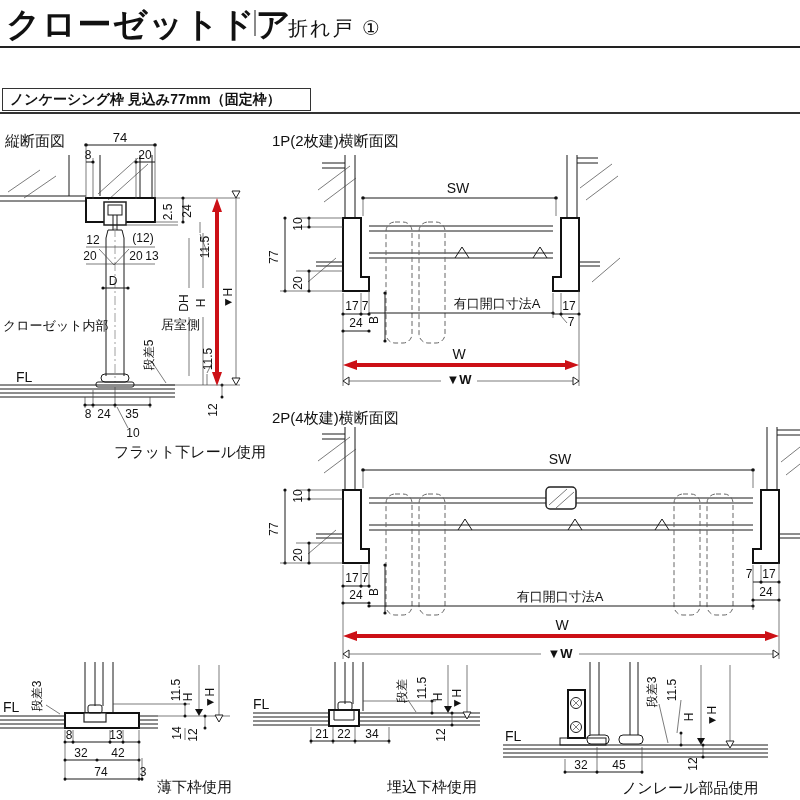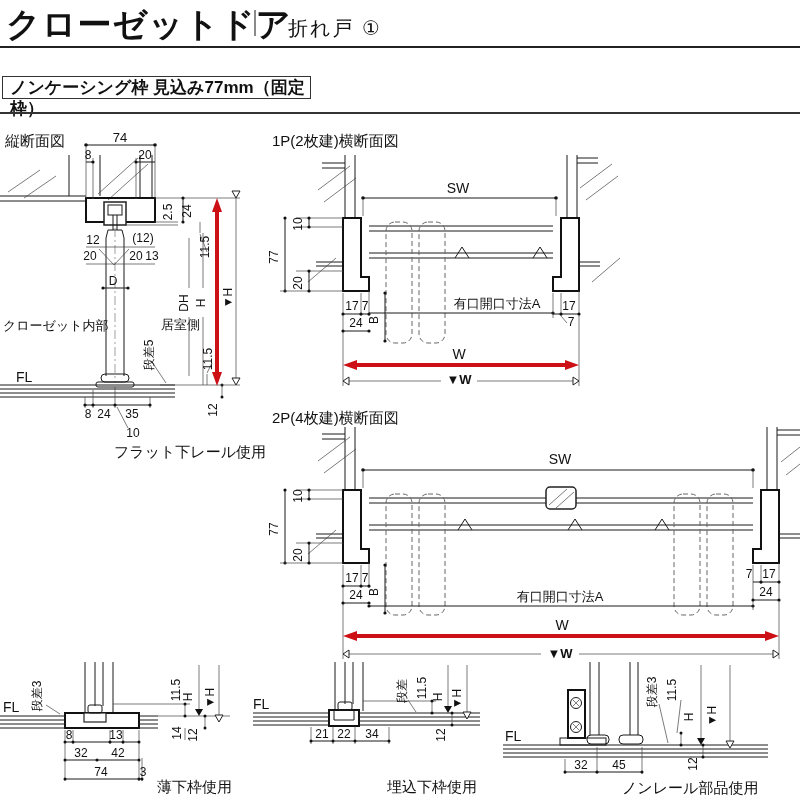--- a/index.html
+++ b/index.html
@@ -4,22 +4,22 @@
 <style>
   html,body{margin:0;padding:0;background:#fff;}
   #page{position:relative;width:800px;height:800px;background:#fff;overflow:hidden;
         font-family:"Liberation Sans","DejaVu Sans",sans-serif;color:#111;}
   .abs{position:absolute;}
   #main-title{left:6px;top:2px;font-size:34px;font-weight:bold;letter-spacing:1px;}
   #title-divider{left:254px;top:10px;width:2px;height:26px;background:#8a8a8a;}
   #sub-title{left:288px;top:9px;font-size:20px;font-weight:500;letter-spacing:2px;margin-top:6px;}
   #rule1{left:0;top:46px;width:800px;height:2px;background:#222;}
   #type-line{left:4px;top:68px;font-size:16px;font-weight:bold;letter-spacing:1px;}
-  #frame-spec-box{left:2px;top:76px;width:300px;height:21px;border:1.5px solid #333;
-      font-size:17px;font-weight:bold;line-height:21px;padding-left:7px;}
+  #frame-spec-box{left:2px;top:88px;width:300px;height:21px;border:1.5px solid #333;
+      font-size:14px;font-weight:bold;line-height:21px;padding-left:7px;}
   #rule2{left:0;top:112px;width:800px;height:2px;background:#333;}
   svg{position:absolute;left:0;top:0;}
   svg text{font-family:"Liberation Sans","DejaVu Sans",sans-serif;fill:#111;}
   .ln{stroke:#1a1a1a;stroke-width:1;fill:none;}
   .bold{stroke:#111;stroke-width:2;fill:none;}
   .thin{stroke:#444;stroke-width:0.7;fill:none;}
   .dash{stroke:#666;stroke-width:1;fill:none;stroke-dasharray:5 3;}
   .cl{stroke:#888;stroke-width:0.8;fill:none;stroke-dasharray:9 3 2 3;}
   .dot{fill:#111;stroke:none;}
   .red{stroke:#cc1016;stroke-width:4;fill:none;}

